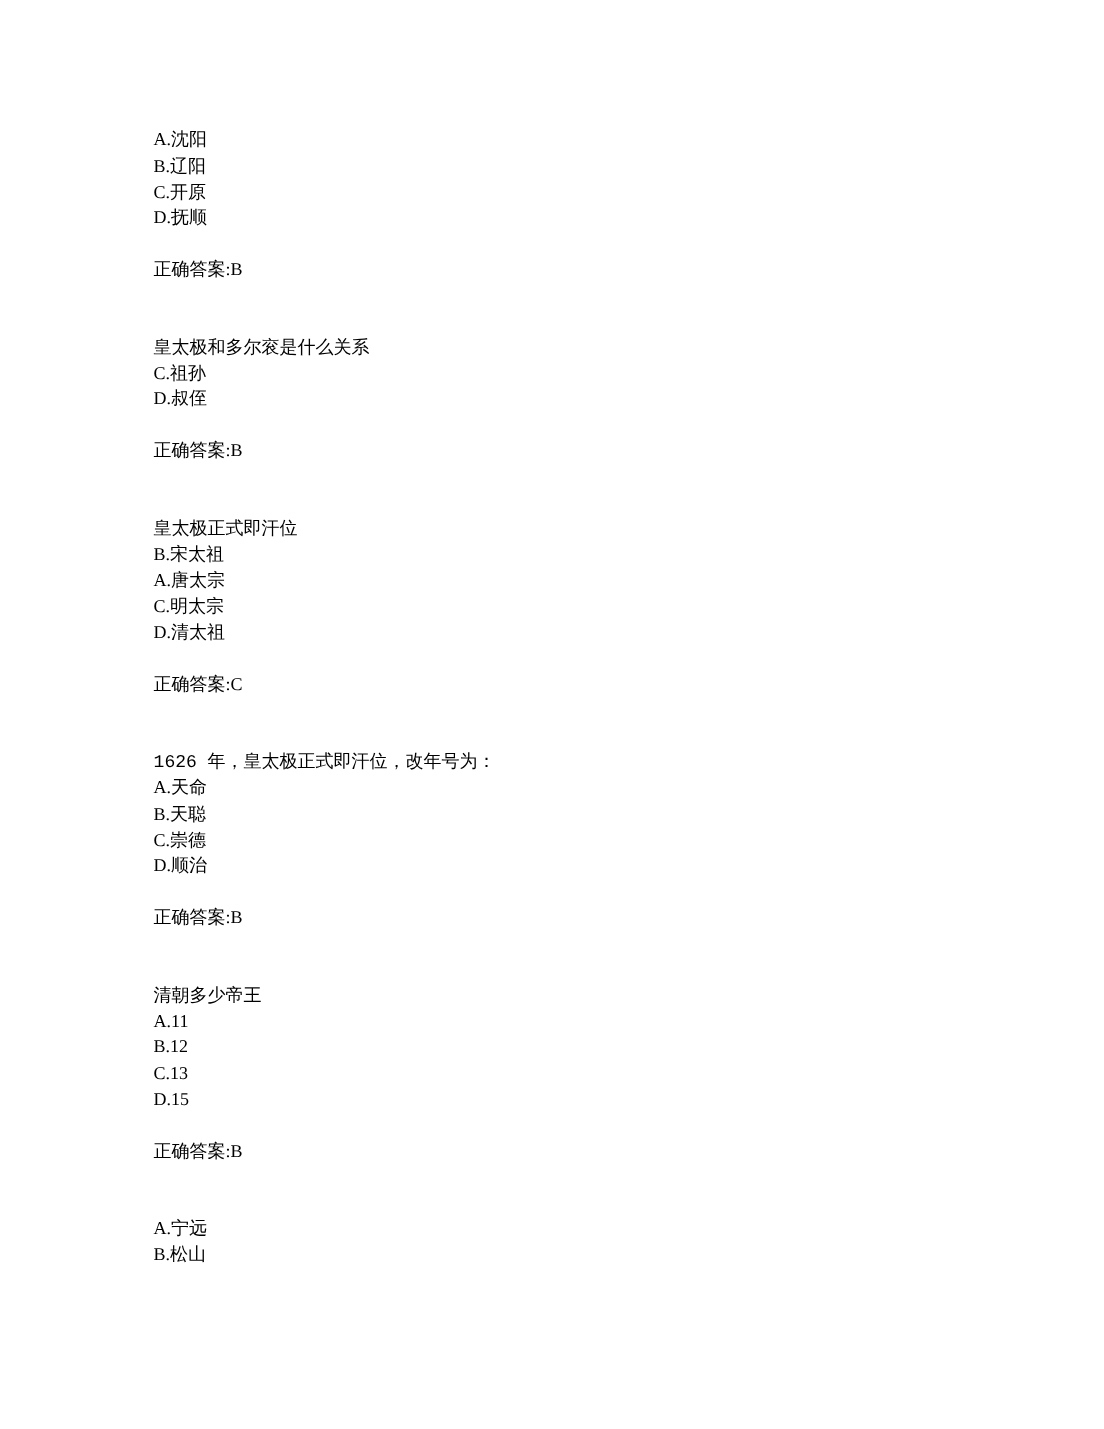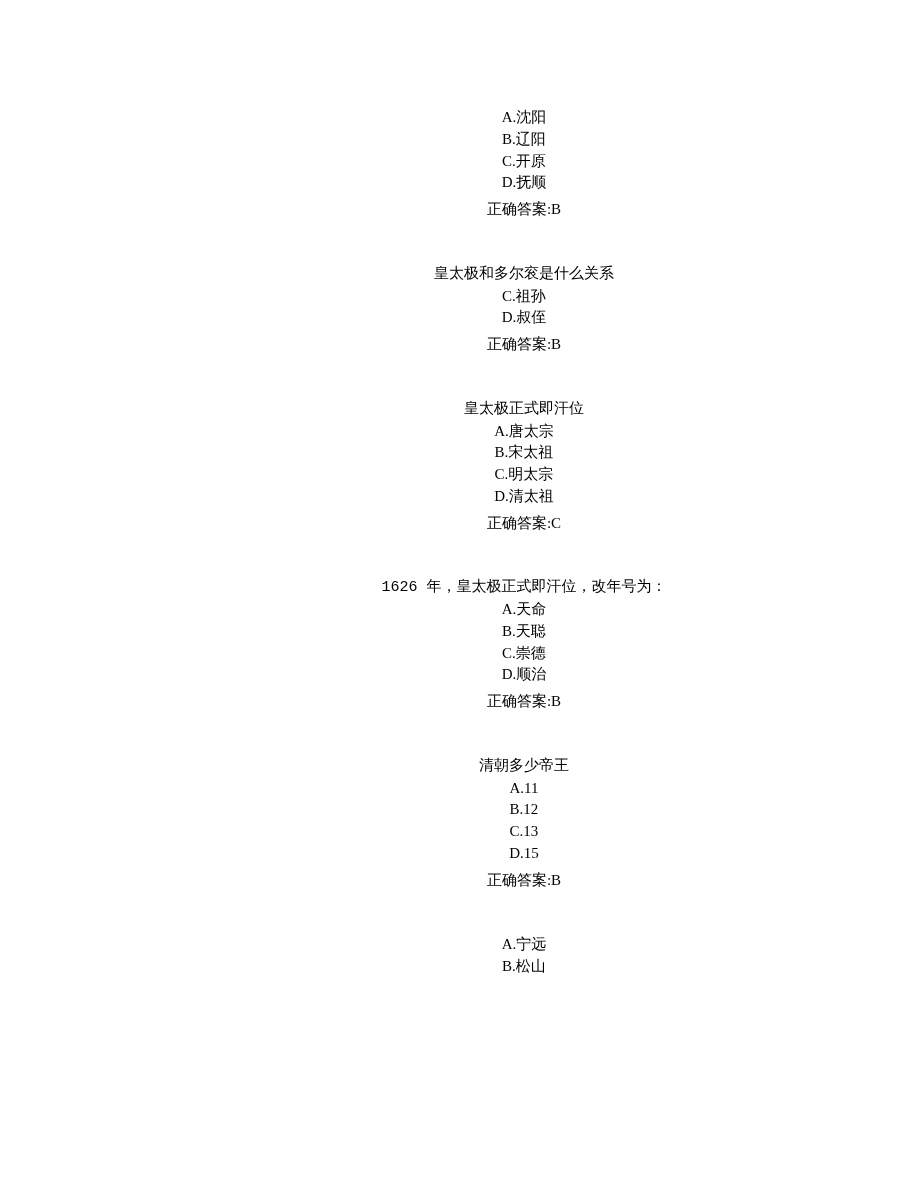--- a/index.html
+++ b/index.html
@@ -13,32 +13,31 @@
       background: #ffffff;
       font-family: "SimSun", "宋体", serif;
       font-size: 15px;
       color: #000000;
       line-height: 1.45;
       padding-top: 107px;
       padding-left: 128px;
     }
     .question-block {
       margin-bottom: 43px;
-      text-align: center;
     }
     .question-text {
       display: block;
       font-family: Liberation Mono, monospace;
     }
     .option {
       display: block;
     }
     .answer {
       display: block;
-      margin-top: 5px;
+      margin-top: 21px;
     }
     .partial-block .option {
       display: block;
     }
   </style>
 </head>
 <body>
 
 <div class="question-block">
   <span class="option">A.沈阳</span>
@@ -50,22 +49,22 @@
 
 <div class="question-block">
   <span class="question-text">皇太极和多尔衮是什么关系</span>
   <span class="option">C.祖孙</span>
   <span class="option">D.叔侄</span>
   <span class="answer">正确答案:B</span>
 </div>
 
 <div class="question-block">
   <span class="question-text">皇太极正式即汗位</span>
+  <span class="option">B.宋太祖</span>
   <span class="option">A.唐太宗</span>
-  <span class="option">B.宋太祖</span>
   <span class="option">C.明太宗</span>
   <span class="option">D.清太祖</span>
   <span class="answer">正确答案:C</span>
 </div>
 
 <div class="question-block">
   <span class="question-text">1626 年，皇太极正式即汗位，改年号为：</span>
   <span class="option">A.天命</span>
   <span class="option">B.天聪</span>
   <span class="option">C.崇德</span>

